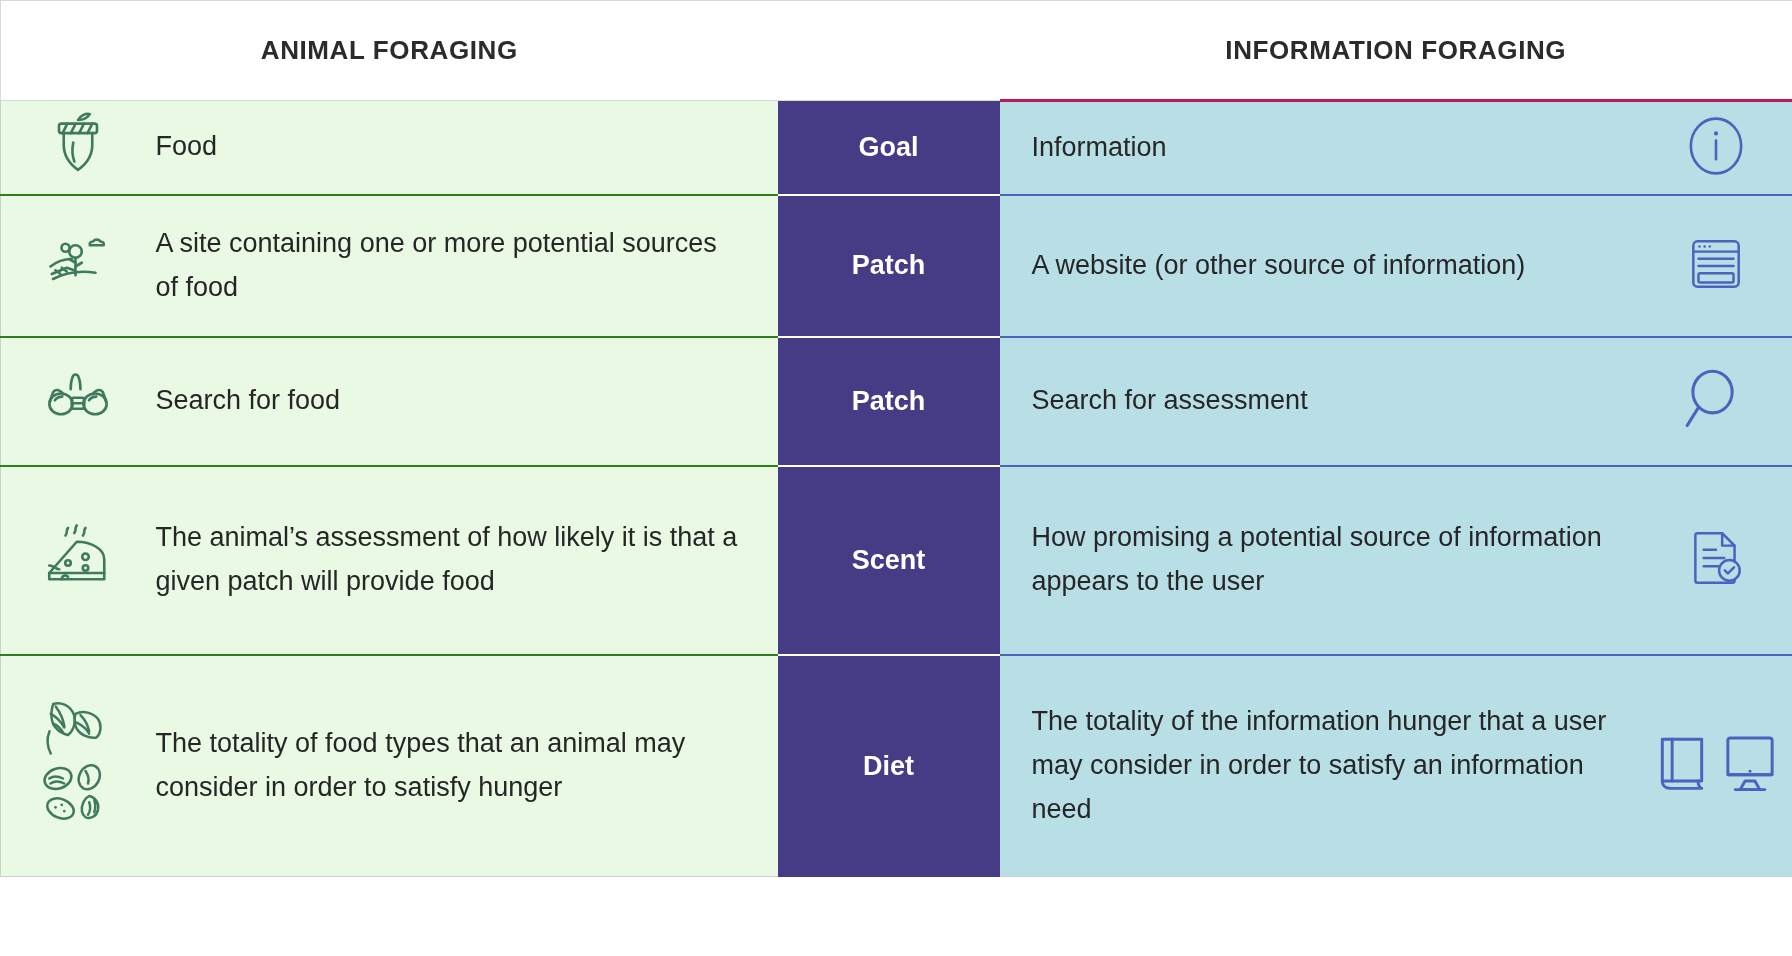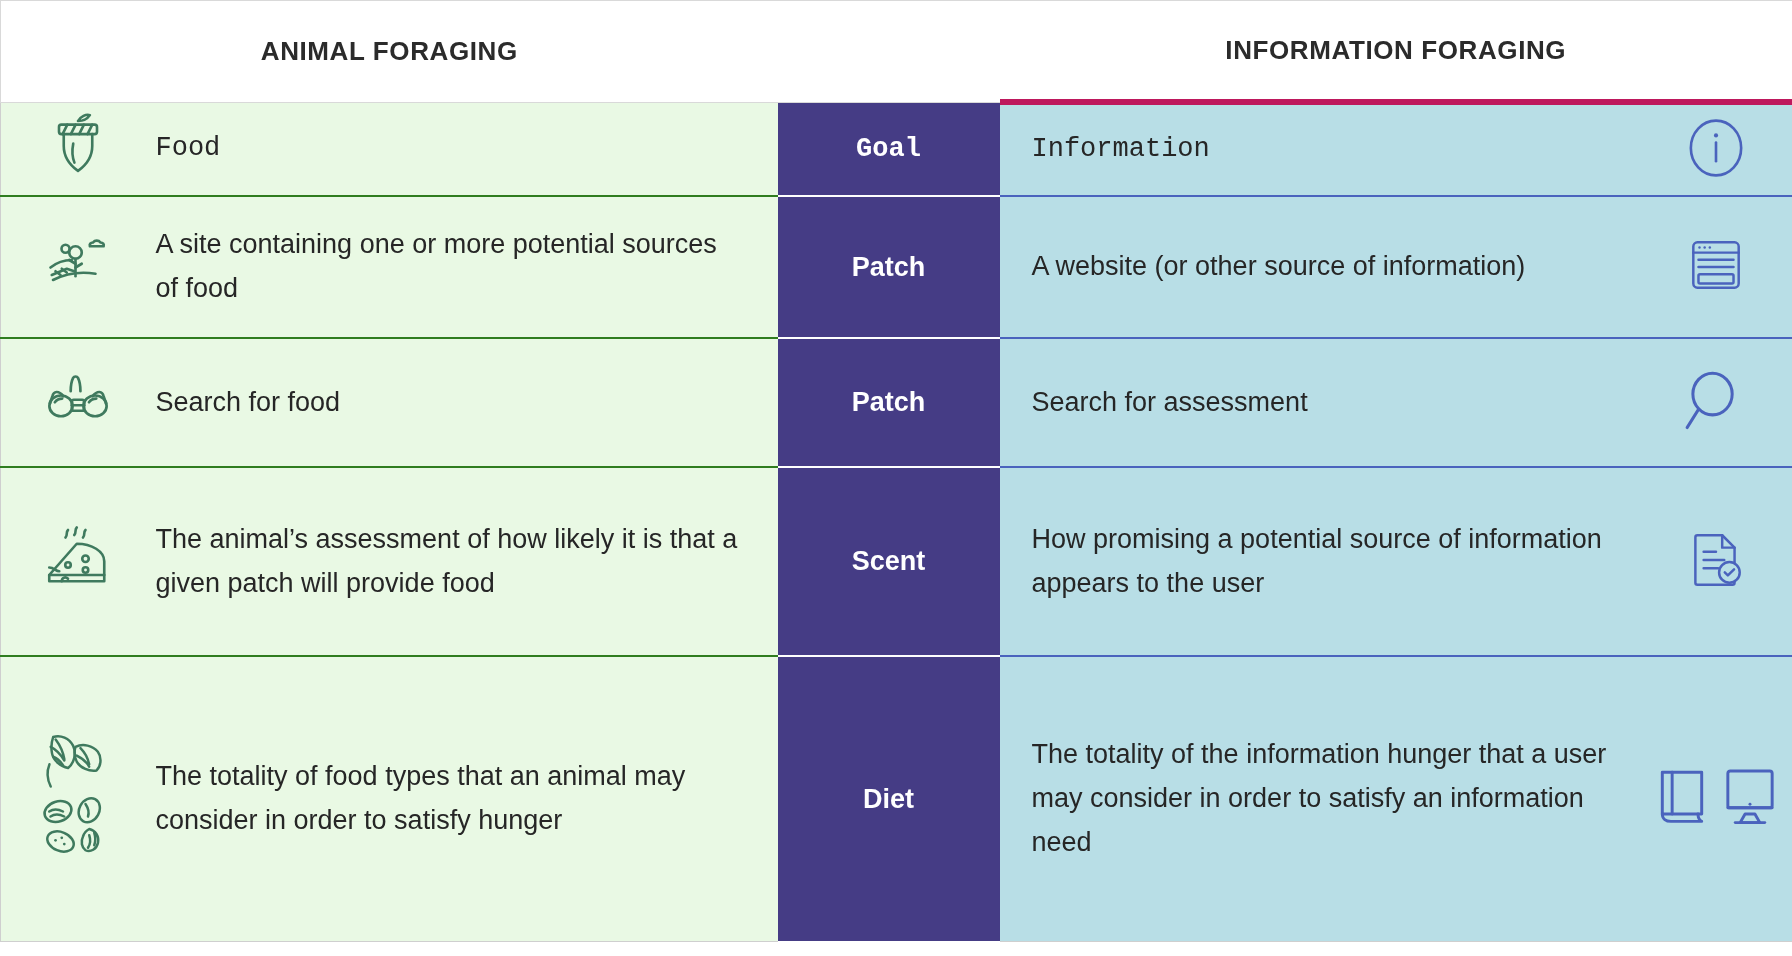--- a/index.html
+++ b/index.html
@@ -76,21 +76,21 @@
   }
   tr.row-last .mid-cell { border-bottom: none; }
 
   
   .right-cell {
     background: #b8dee6;
     border-bottom: 2px solid #4a63bd;
     vertical-align: middle;
     padding: 0;
   }
-  tr.row-1 .right-cell { border-top: 6px solid #be185d; margin-top: 28px; }
+  tr.row-1 .right-cell { border-top: 3px solid #be185d; margin-top: 28px; }
   tr.row-last .right-cell { border-bottom: 1px solid #cfcfcf; }
   .right-icon-cell { border-right: 1px solid #cfcfcf; text-align: center; }
   .right-text {
     font-size: 27px;
     line-height: 1.62;
     color: #262626;
     padding: 18px 30px 18px 32px;
   }
 
   .icon-wrap { display: inline-block; line-height: 0; }
@@ -111,21 +111,21 @@
     </colgroup>
     <thead>
       <tr>
         <th class="hdr-cell hdr-left" colspan="2">ANIMAL FORAGING</th>
         <th class="hdr-cell hdr-mid"></th>
         <th class="hdr-cell hdr-right" colspan="2">INFORMATION FORAGING</th>
       </tr>
     </thead>
     <tbody>
 
-      <tr class="row-1" style="height:94px;font-family:Liberation Mono, monospace;">
+      <tr class="row-1" style="height:94px;">
         <td class="left-cell left-icon-cell">
           <span class="icon-wrap">
             <svg width="76" height="76" viewBox="0 0 64 64" fill="none" stroke="#3f7a5e" stroke-width="2.2" stroke-linecap="round" stroke-linejoin="round">
               <path d="M32 11c2-4 7-6 10-5-2 3-5 5-10 5z"></path>
               <path d="M18 14h28a2 2 0 0 1 2 2v4a2 2 0 0 1-2 2H18a2 2 0 0 1-2-2v-4a2 2 0 0 1 2-2z"></path>
               <path d="M23 14l-4 8M30 14l-4 8M37 14l-4 8M44 14l-4 8"></path>
               <path d="M20 22v10c0 9 5 16 12 21 7-5 12-12 12-21V22"></path>
               <path d="M28 30c-1 5-1 11 1 16"></path>
             </svg>
           </span>
@@ -231,21 +231,21 @@
               <path d="M14 8h24l12 12v34a2 2 0 0 1-2 2H14a2 2 0 0 1-2-2V10a2 2 0 0 1 2-2z"></path>
               <path d="M38 8v12h12"></path>
               <path d="M20 24h12M20 32h20M20 40h14"></path>
               <circle cx="45" cy="44" r="10" fill="#b8dee6"></circle>
               <path d="M40.5 44l3 3 6-6"></path>
             </svg>
           </span>
         </td>
       </tr>
 
-      <tr class="row-last" style="height:285px;">
+      <tr class="row-last" style="height:222px;">
         <td class="left-cell left-icon-cell">
           <span class="icon-stack">
             <svg width="80" height="62" viewBox="0 0 64 50" fill="none" stroke="#3f7a5e" stroke-width="2" stroke-linecap="round" stroke-linejoin="round">
               <path d="M12 4c6-2 13 1 16 7 3 6 1 14-4 18-6-1-12-6-13-12-1-5 0-10 1-13z"></path>
               <path d="M14 6c3 4 6 10 7 16M10 12c4 2 8 6 11 11M12 20c3 1 6 4 8 7"></path>
               <path d="M30 12c6-3 14-1 18 4 3 4 3 11-1 15-6 1-13-2-16-7-2-4-2-9-1-12z"></path>
               <path d="M34 13c3 3 6 8 7 13M31 19c4 2 8 5 10 9"></path>
               <path d="M9 26c-2 5-2 12 1 18"></path>
             </svg>
             <svg width="80" height="66" viewBox="0 0 64 52" fill="none" stroke="#3f7a5e" stroke-width="2" stroke-linecap="round" stroke-linejoin="round">

